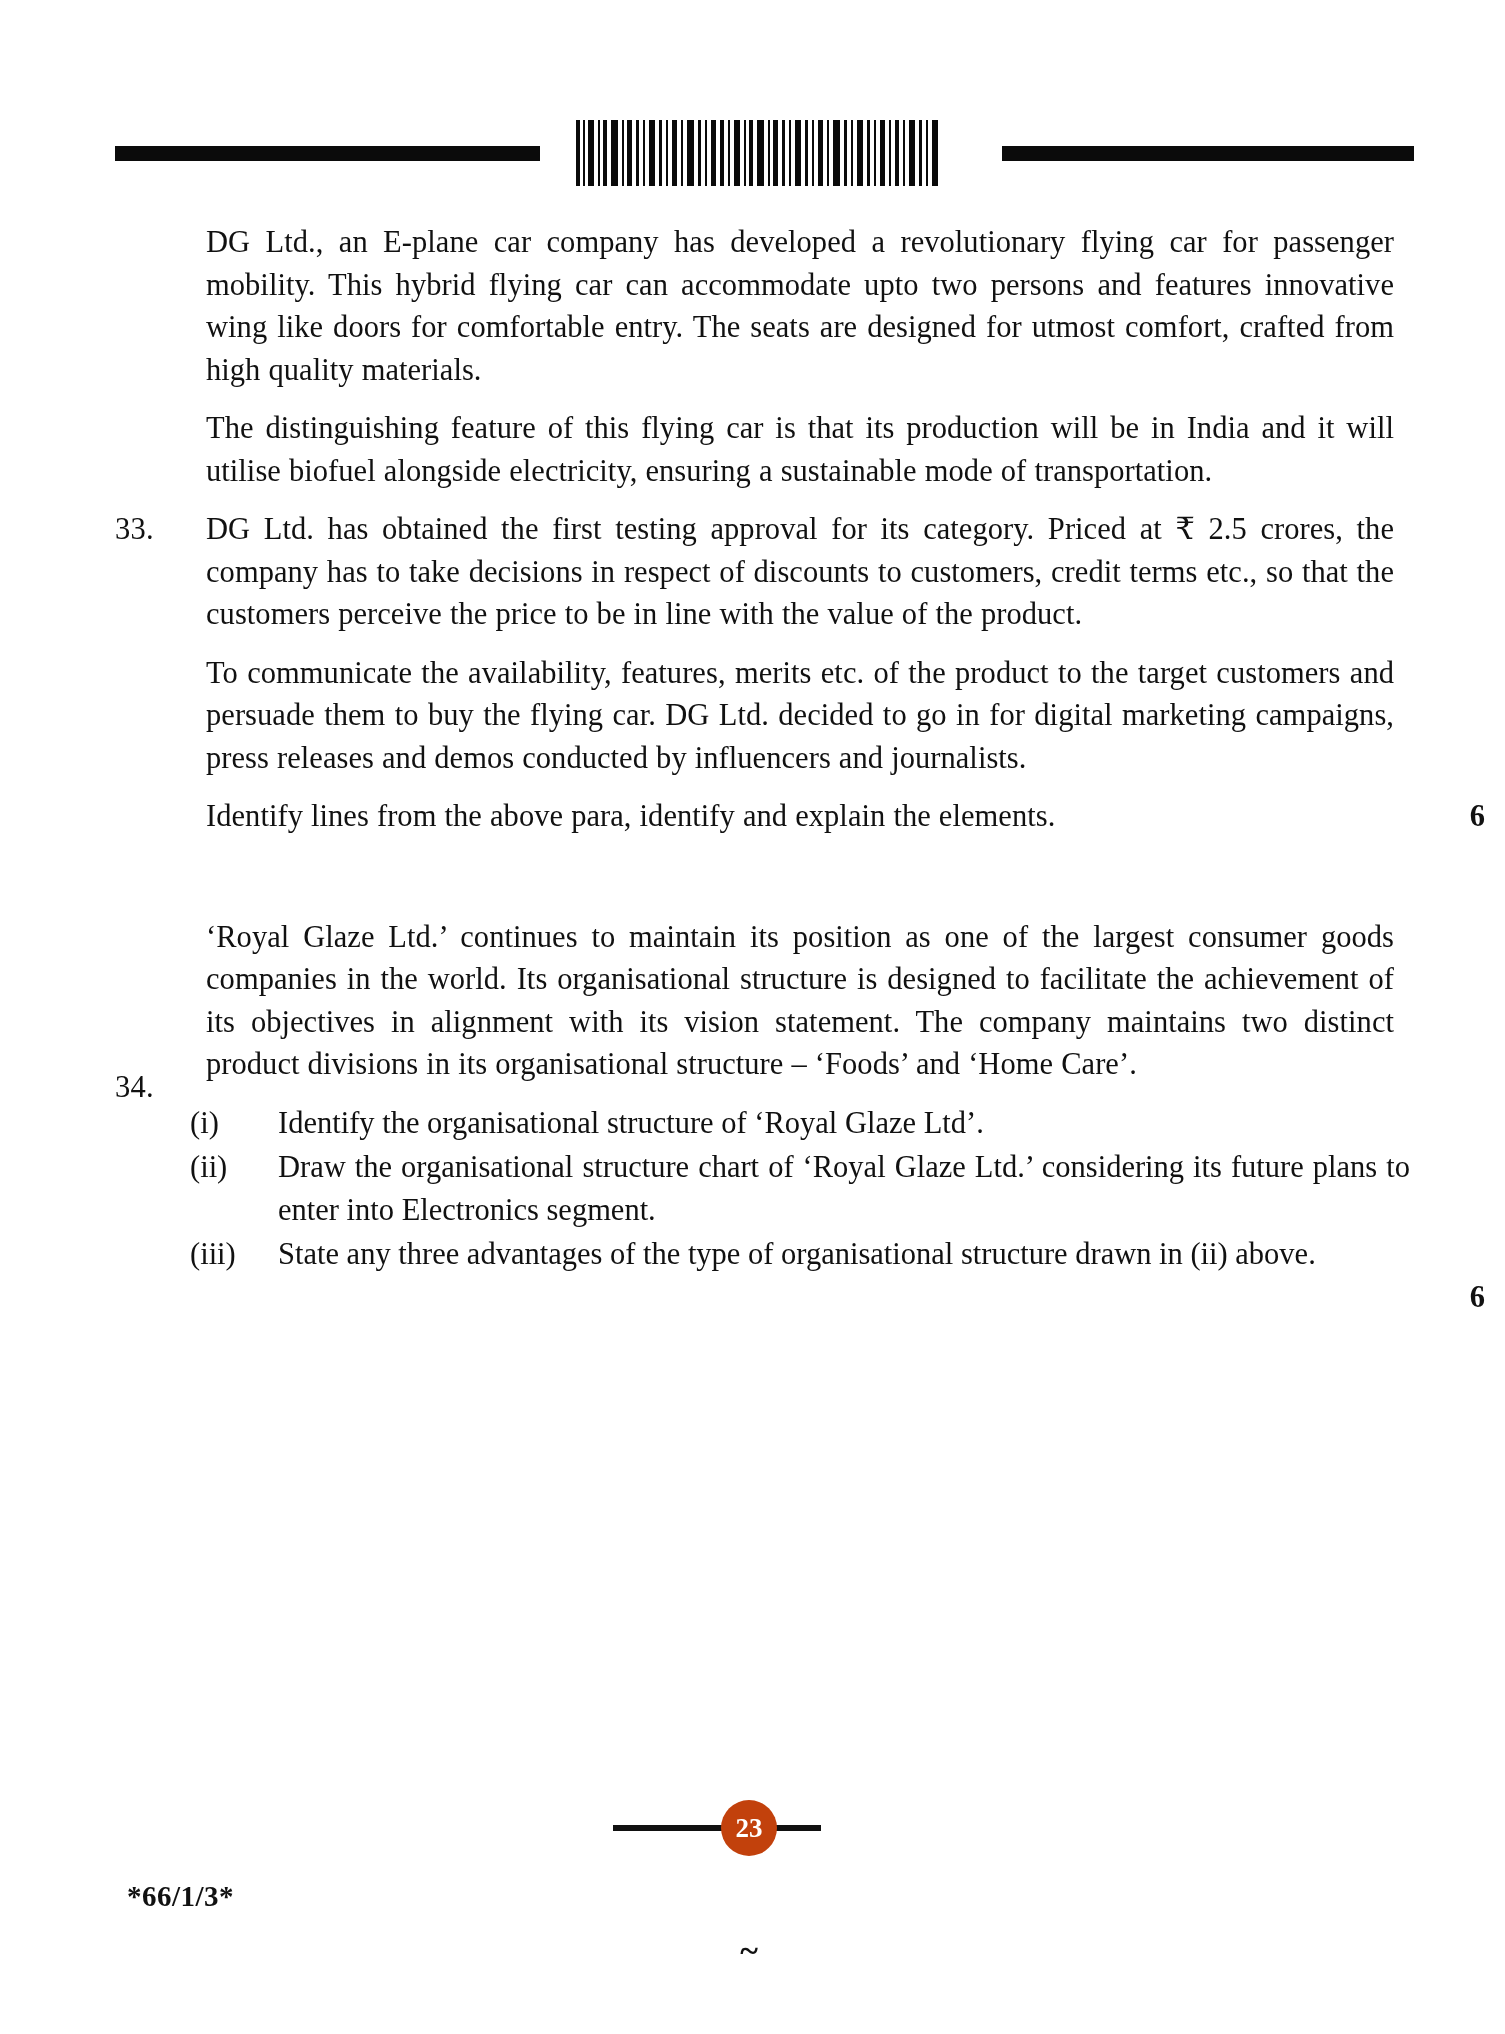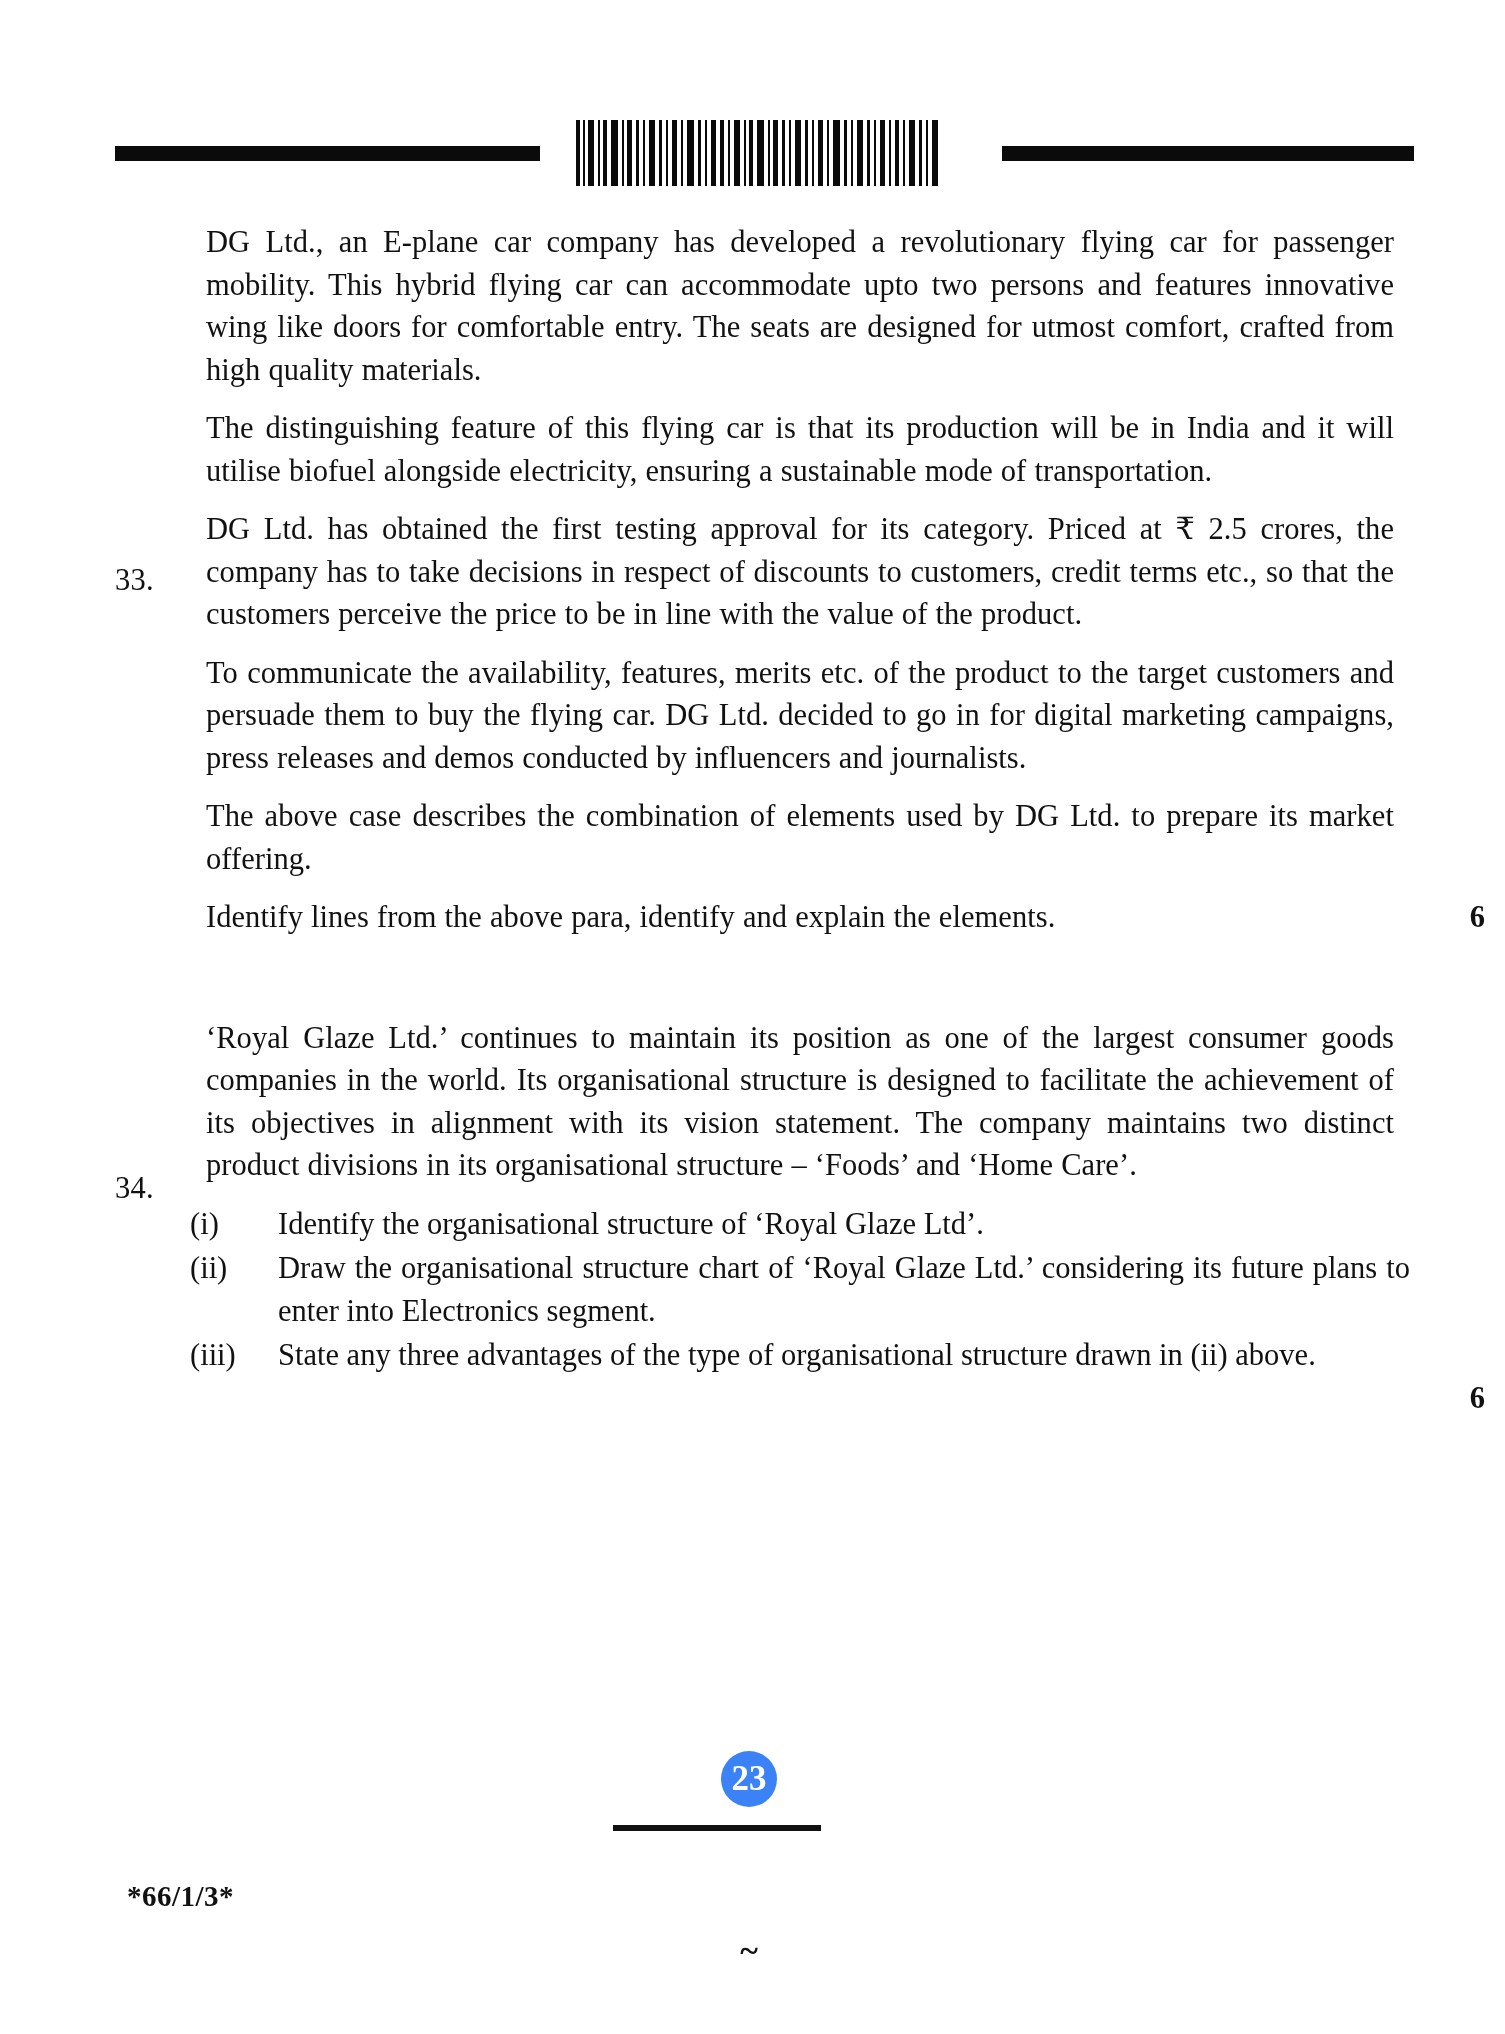--- a/index.html
+++ b/index.html
@@ -139,27 +139,27 @@
     position: absolute;
     left: 127px;
     top: 1880px;
     font-size: 29px;
     font-weight: bold;
     letter-spacing: 0.5px;
   }
   .page-badge {
     position: absolute;
     left: 721px;
-    top: 1751px;
+    top: 1800px;
     width: 56px;
     height: 56px;
     border-radius: 50%;
-    background: #3b82f6;
+    background: #c2410c;
     color: #ffffff;
-    font-size: 35px;
+    font-size: 27px;
     font-weight: bold;
     display: flex;
     align-items: center;
     justify-content: center;
   }
   .tilde {
     position: absolute;
     left: 721px;
     top: 1936px;
     width: 56px;
@@ -235,21 +235,20 @@
   <div class="content">
 
     <div class="qblock">
       <div class="qrow">
         <div class="qnum">33.</div>
         <div class="qbody">
           <p class="para">DG Ltd., an E-plane car company has developed a revolutionary flying car for passenger mobility. This hybrid flying car can accommodate upto two persons and features innovative wing like doors for comfortable entry. The seats are designed for utmost comfort, crafted from high quality materials.</p>
           <p class="para">The distinguishing feature of this flying car is that its production will be in India and it will utilise biofuel alongside electricity, ensuring a sustainable mode of transportation.</p>
           <p class="para">DG Ltd. has obtained the first testing approval for its category. Priced at ₹ 2.5 crores, the company has to take decisions in respect of discounts to customers, credit terms etc., so that the customers perceive the price to be in line with the value of the product.</p>
           <p class="para">To communicate the availability, features, merits etc. of the product to the target customers and persuade them to buy the flying car. DG Ltd. decided to go in for digital marketing campaigns, press releases and demos conducted by influencers and journalists.</p>
-          <p class="para">The above case describes the combination of elements used by DG Ltd. to prepare its market offering.</p>
           <div class="marks-line">
             <p class="para">Identify lines from the above para, identify and explain the elements.</p>
             <span class="marks">6</span>
           </div>
         </div>
       </div>
     </div>
 
     <div class="gap-big"></div>
 

